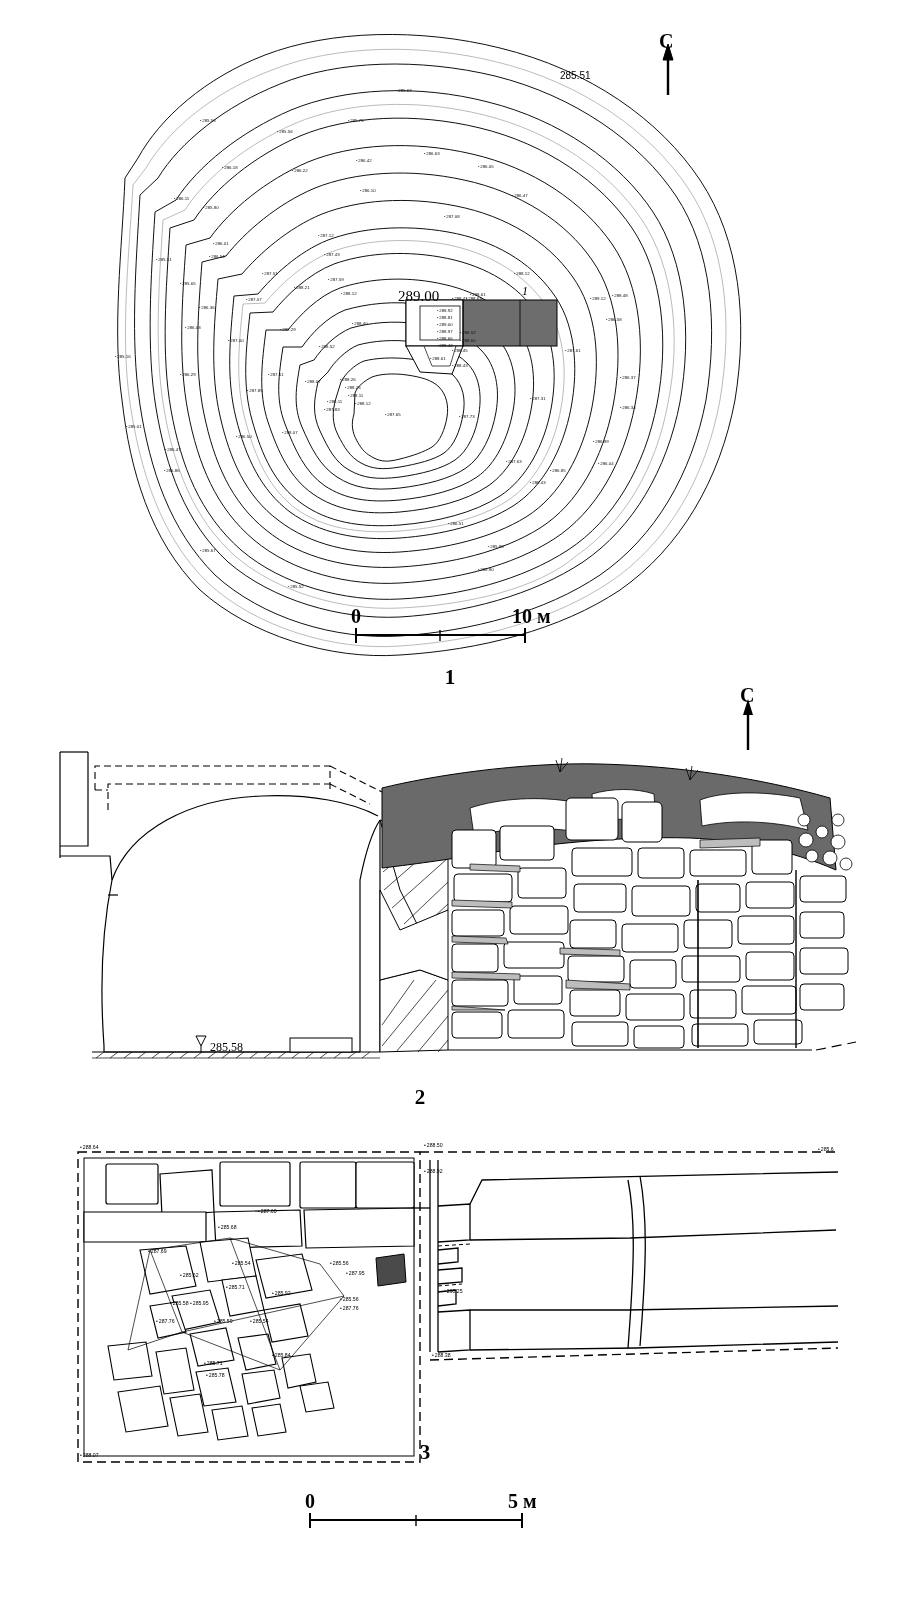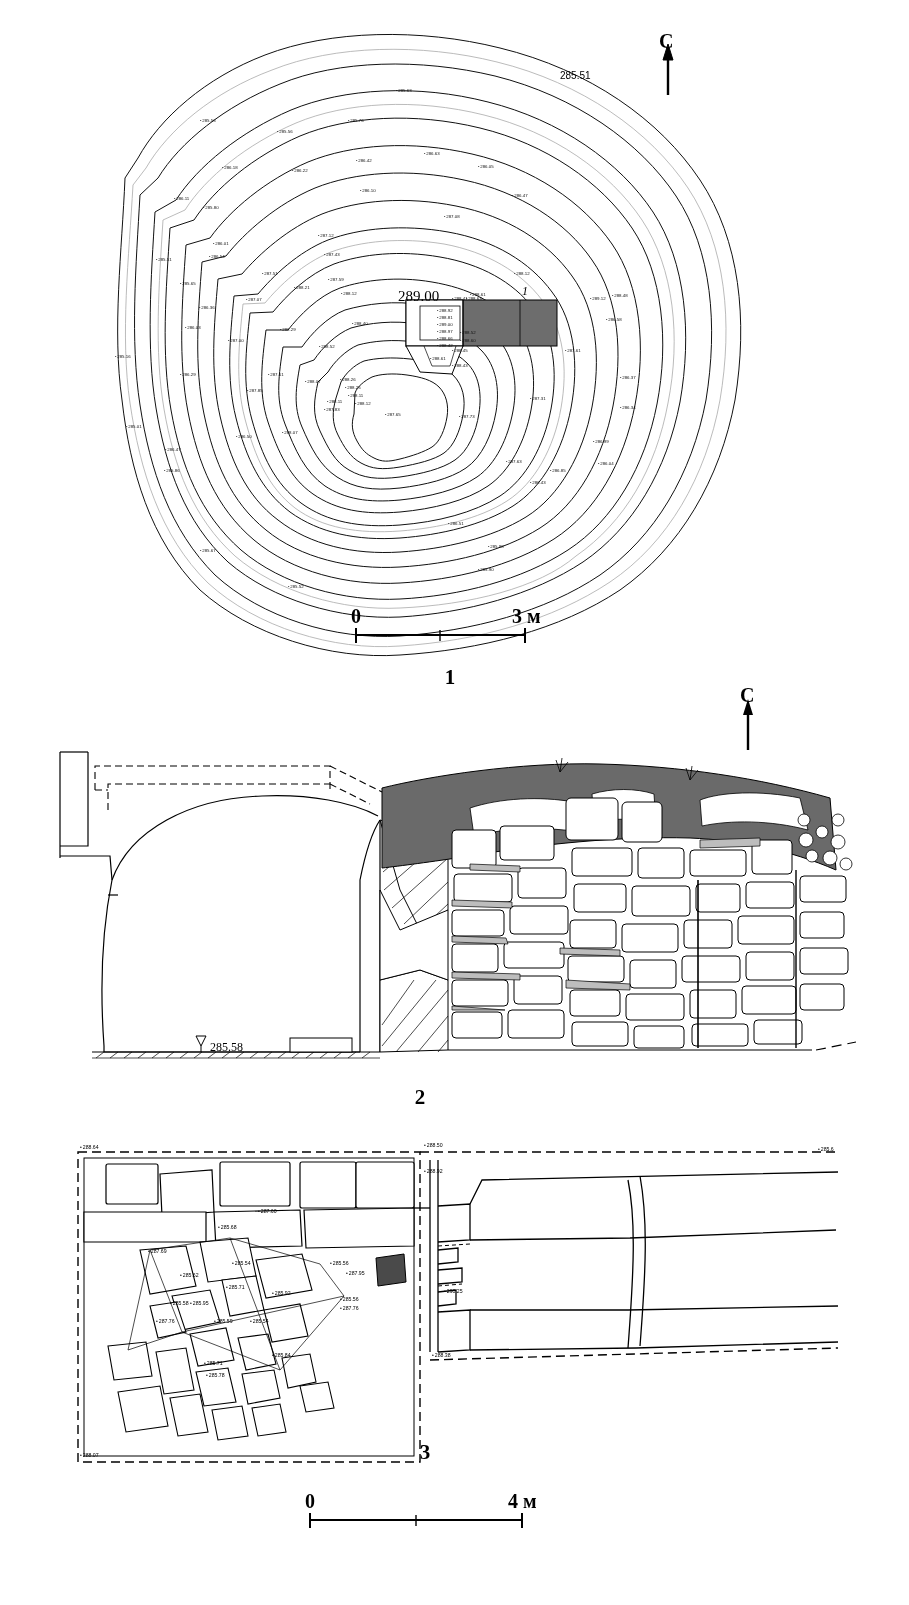--- a/index.html
+++ b/index.html
@@ -68,21 +68,21 @@
       <line x1="440" y1="630" x2="440" y2="641" stroke="#000" stroke-width="1.4"></line>
       <line x1="525" y1="628" x2="525" y2="643" stroke="#000" stroke-width="2"></line>
     </g>
   </svg>
 
   <div class="northletter lbl" style="left:659px;top:30px;">С</div>
   <div class="bigspot" style="left:398px;top:288px;">289.00</div>
   <div class="lbl" style="left:560px;top:70px;font-size:10px;font-family:'Liberation Sans',sans-serif;">285.51</div>
   <div class="lbl" style="left:522px;top:284px;font-size:12px;font-style:italic;">1</div>
   <div class="scalebar-label lbl" style="left:351px;top:605px;">0</div>
-  <div class="scalebar-label lbl" style="left:512px;top:605px;">3 м</div>
+  <div class="scalebar-label lbl" style="left:512px;top:605px;">10 м</div>
   <div class="fignum lbl" style="left:430px;top:665px;width:40px;">1</div>
   <div id="fig1-spots">
       <div class="spot" style="left: 200px; top: 118px;">285.53</div>
       <div class="spot" style="left: 396px; top: 88px;">285.63</div>
       <div class="spot" style="left: 277px; top: 129px;">285.56</div>
       <div class="spot" style="left: 348px; top: 118px;">285.76</div>
       <div class="spot" style="left: 424px; top: 151px;">286.63</div>
       <div class="spot" style="left: 478px; top: 164px;">286.05</div>
       <div class="spot" style="left: 222px; top: 165px;">286.18</div>
       <div class="spot" style="left: 292px; top: 168px;">286.22</div>
@@ -410,21 +410,21 @@
 
     <g>
       <line x1="310" y1="400" x2="522" y2="400" stroke="#000" stroke-width="2"></line>
       <line x1="310" y1="393" x2="310" y2="408" stroke="#000" stroke-width="2"></line>
       <line x1="416" y1="395" x2="416" y2="406" stroke="#000" stroke-width="1.4"></line>
       <line x1="522" y1="393" x2="522" y2="408" stroke="#000" stroke-width="2"></line>
     </g>
   </svg>
   <div class="fignum lbl" style="left:405px;top:320px;width:40px;">3</div>
   <div class="scalebar-label lbl" style="left:305px;top:370px;">0</div>
-  <div class="scalebar-label lbl" style="left:508px;top:370px;">4 м</div>
+  <div class="scalebar-label lbl" style="left:508px;top:370px;">5 м</div>
 </div>
 
 <div id="fig3-spots">
     <div class="smallspot" style="left: 258px; top: 1208px;">287.60</div>
     <div class="smallspot" style="left: 218px; top: 1224px;">285.68</div>
     <div class="smallspot" style="left: 148px; top: 1248px;">287.69</div>
     <div class="smallspot" style="left: 232px; top: 1260px;">285.54</div>
     <div class="smallspot" style="left: 330px; top: 1260px;">285.56</div>
     <div class="smallspot" style="left: 346px; top: 1270px;">287.95</div>
     <div class="smallspot" style="left: 180px; top: 1272px;">285.62</div>

